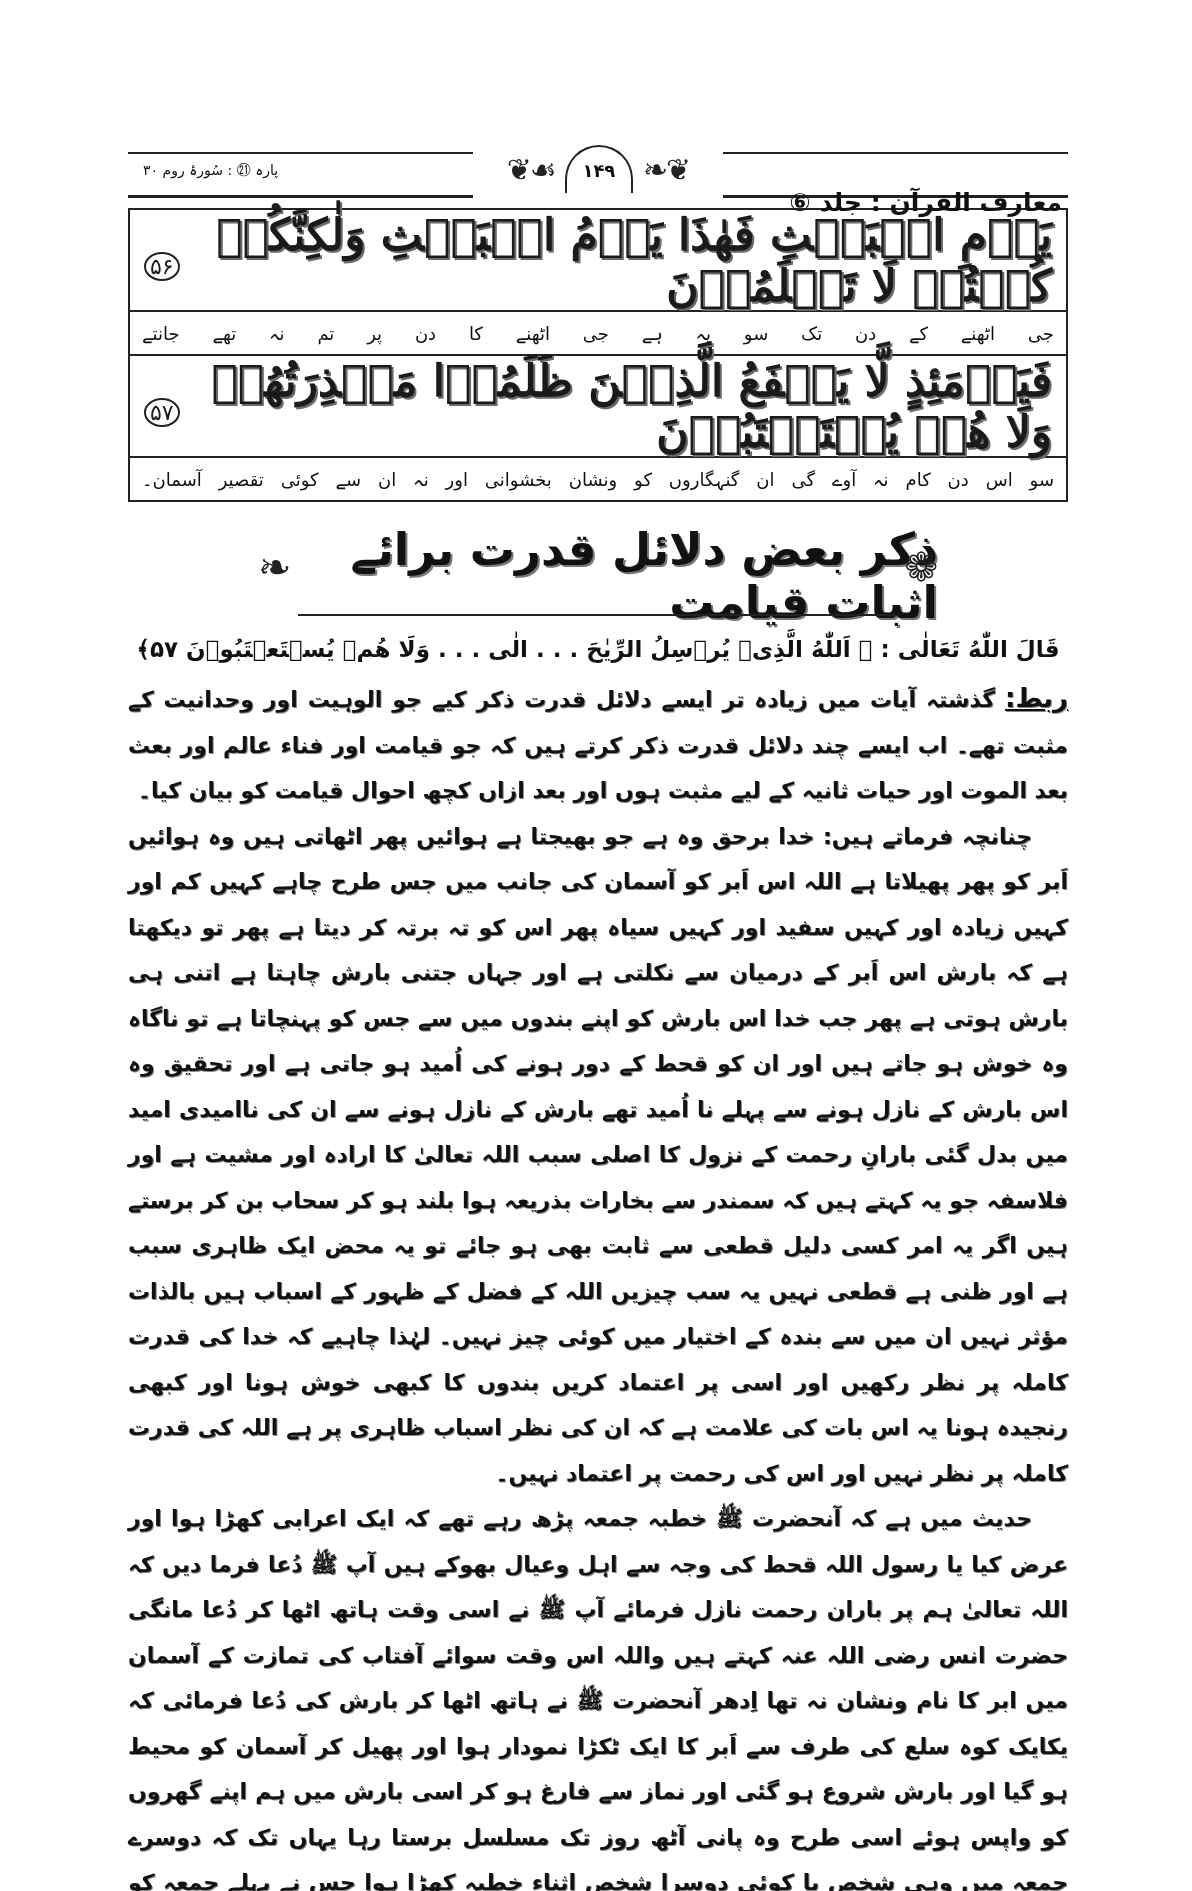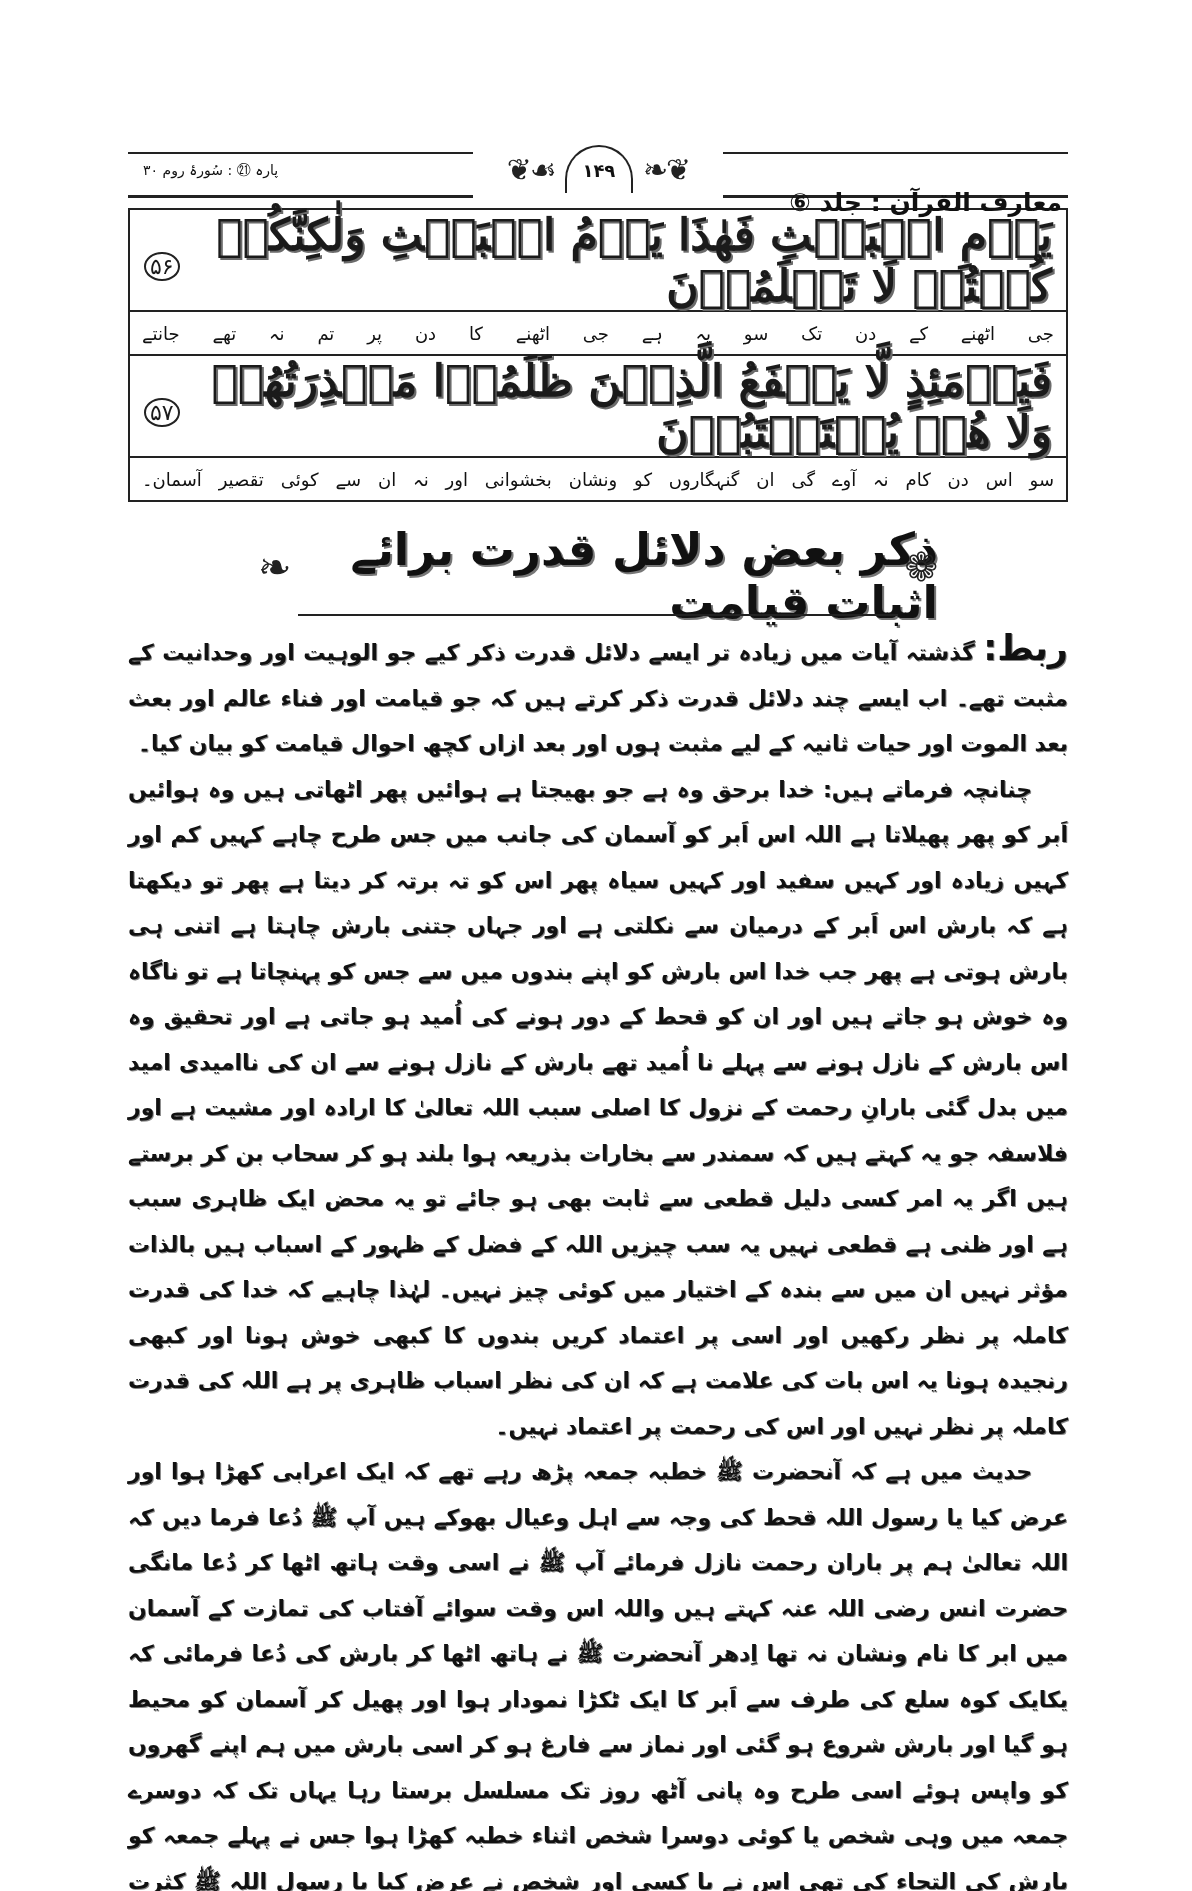--- a/index.html
+++ b/index.html
@@ -47,21 +47,21 @@
   .section-head .orn { position: absolute; top: 4px; font-size: 40px; color: #222; }
   .section-head .orn.r { right: 0; } .section-head .orn.l { left: 0; }
   .section-head .underline { position: absolute; left: 40px; right: 40px; bottom: -4px; border-top: 2px solid #222; }
   .quote-line {
     margin-top: 24px; text-align: center; direction: rtl; font-size: 23px; font-weight: bold;
   }
   
   .body { margin-top: 14px; direction: rtl; text-align: justify; }
   .body p { margin: 0; font-size: 22px; line-height: 45.5px; font-weight: bold; text-shadow: 1px 1px 0 #888; }
   .body p.indent { text-indent: 36px; }
-  .body .label { font-size: 35px; font-weight: bold; }
+  .body .label { font-size: 26px; font-weight: bold; text-decoration: underline; }
 </style>
 </head>
 <body>
 
 <div class="page">
 
   <div class="header">
     <div class="rule"></div>
     <div class="rule2"></div>
     <span class="book">معارف القرآن : جلد ⑥</span>
@@ -124,20 +124,21 @@
     </div>
   </div>
 
   <div class="section-head">
     <span class="orn r">❁</span>
     <span class="title">ذکر بعض دلائل قدرت برائے اثبات قیامت</span>
     <span class="orn l">❧</span>
     <div class="underline"></div>
   </div>
 
+  <div class="quote-line">قَالَ اللّٰهُ تَعَالٰى : ﴿ اَللّٰهُ الَّذِیۡ یُرۡسِلُ الرِّیٰحَ . . . الٰی . . . وَلَا هُمۡ یُسۡتَعۡتَبُوۡنَ ۵۷﴾</div>
 
   <div class="body">
     <p>
       <span class="label">ربط:</span>
       <span>گذشتہ آیات میں زیادہ تر ایسے دلائل قدرت ذکر کیے جو الوہیت اور وحدانیت کے مثبت تھے۔ اب ایسے چند دلائل قدرت ذکر کرتے ہیں کہ جو قیامت اور فناء عالم اور بعث بعد الموت اور حیات ثانیہ کے لیے مثبت ہوں اور بعد ازاں کچھ احوال قیامت کو بیان کیا۔</span>
     </p>
     <p class="indent">چنانچہ فرماتے ہیں: خدا برحق وہ ہے جو بھیجتا ہے ہوائیں پھر اٹھاتی ہیں وہ ہوائیں اَبر کو پھر پھیلاتا ہے اللہ اس اَبر کو آسمان کی جانب میں جس طرح چاہے کہیں کم اور کہیں زیادہ اور کہیں سفید اور کہیں سیاہ پھر اس کو تہ برتہ کر دیتا ہے پھر تو دیکھتا ہے کہ بارش اس اَبر کے درمیان سے نکلتی ہے اور جہاں جتنی بارش چاہتا ہے اتنی ہی بارش ہوتی ہے پھر جب خدا اس بارش کو اپنے بندوں میں سے جس کو پہنچاتا ہے تو ناگاہ وہ خوش ہو جاتے ہیں اور ان کو قحط کے دور ہونے کی اُمید ہو جاتی ہے اور تحقیق وہ اس بارش کے نازل ہونے سے پہلے نا اُمید تھے بارش کے نازل ہونے سے ان کی ناامیدی امید میں بدل گئی بارانِ رحمت کے نزول کا اصلی سبب اللہ تعالیٰ کا ارادہ اور مشیت ہے اور فلاسفہ جو یہ کہتے ہیں کہ سمندر سے بخارات بذریعہ ہوا بلند ہو کر سحاب بن کر برستے ہیں اگر یہ امر کسی دلیل قطعی سے ثابت بھی ہو جائے تو یہ محض ایک ظاہری سبب ہے اور ظنی ہے قطعی نہیں یہ سب چیزیں اللہ کے فضل کے ظہور کے اسباب ہیں بالذات مؤثر نہیں ان میں سے بندہ کے اختیار میں کوئی چیز نہیں۔ لہٰذا چاہیے کہ خدا کی قدرت کاملہ پر نظر رکھیں اور اسی پر اعتماد کریں بندوں کا کبھی خوش ہونا اور کبھی رنجیدہ ہونا یہ اس بات کی علامت ہے کہ ان کی نظر اسباب ظاہری پر ہے اللہ کی قدرت کاملہ پر نظر نہیں اور اس کی رحمت پر اعتماد نہیں۔</p>
     <p class="indent">حدیث میں ہے کہ آنحضرت ﷺ خطبہ جمعہ پڑھ رہے تھے کہ ایک اعرابی کھڑا ہوا اور عرض کیا یا رسول اللہ قحط کی وجہ سے اہل وعیال بھوکے ہیں آپ ﷺ دُعا فرما دیں کہ اللہ تعالیٰ ہم پر باران رحمت نازل فرمائے آپ ﷺ نے اسی وقت ہاتھ اٹھا کر دُعا مانگی حضرت انس رضی اللہ عنہ کہتے ہیں واللہ اس وقت سوائے آفتاب کی تمازت کے آسمان میں ابر کا نام ونشان نہ تھا اِدھر آنحضرت ﷺ نے ہاتھ اٹھا کر بارش کی دُعا فرمائی کہ یکایک کوہ سلع کی طرف سے اَبر کا ایک ٹکڑا نمودار ہوا اور پھیل کر آسمان کو محیط ہو گیا اور بارش شروع ہو گئی اور نماز سے فارغ ہو کر اسی بارش میں ہم اپنے گھروں کو واپس ہوئے اسی طرح وہ پانی آٹھ روز تک مسلسل برستا رہا یہاں تک کہ دوسرے جمعہ میں وہی شخص یا کوئی دوسرا شخص اثناء خطبہ کھڑا ہوا جس نے پہلے جمعہ کو بارش کی التجاء کی تھی اس نے یا کسی اور شخص نے عرض کیا یا رسول اللہ ﷺ کثرت بارش سے راستے بند ہو گئے اور مکانات منہدم ہو گئے آپ ﷺ نے پھر ہاتھ اٹھا کر دُعا کی ((اللّٰھم حوالینا ولا علینا)) اے اللہ!</p>
   </div>
 

